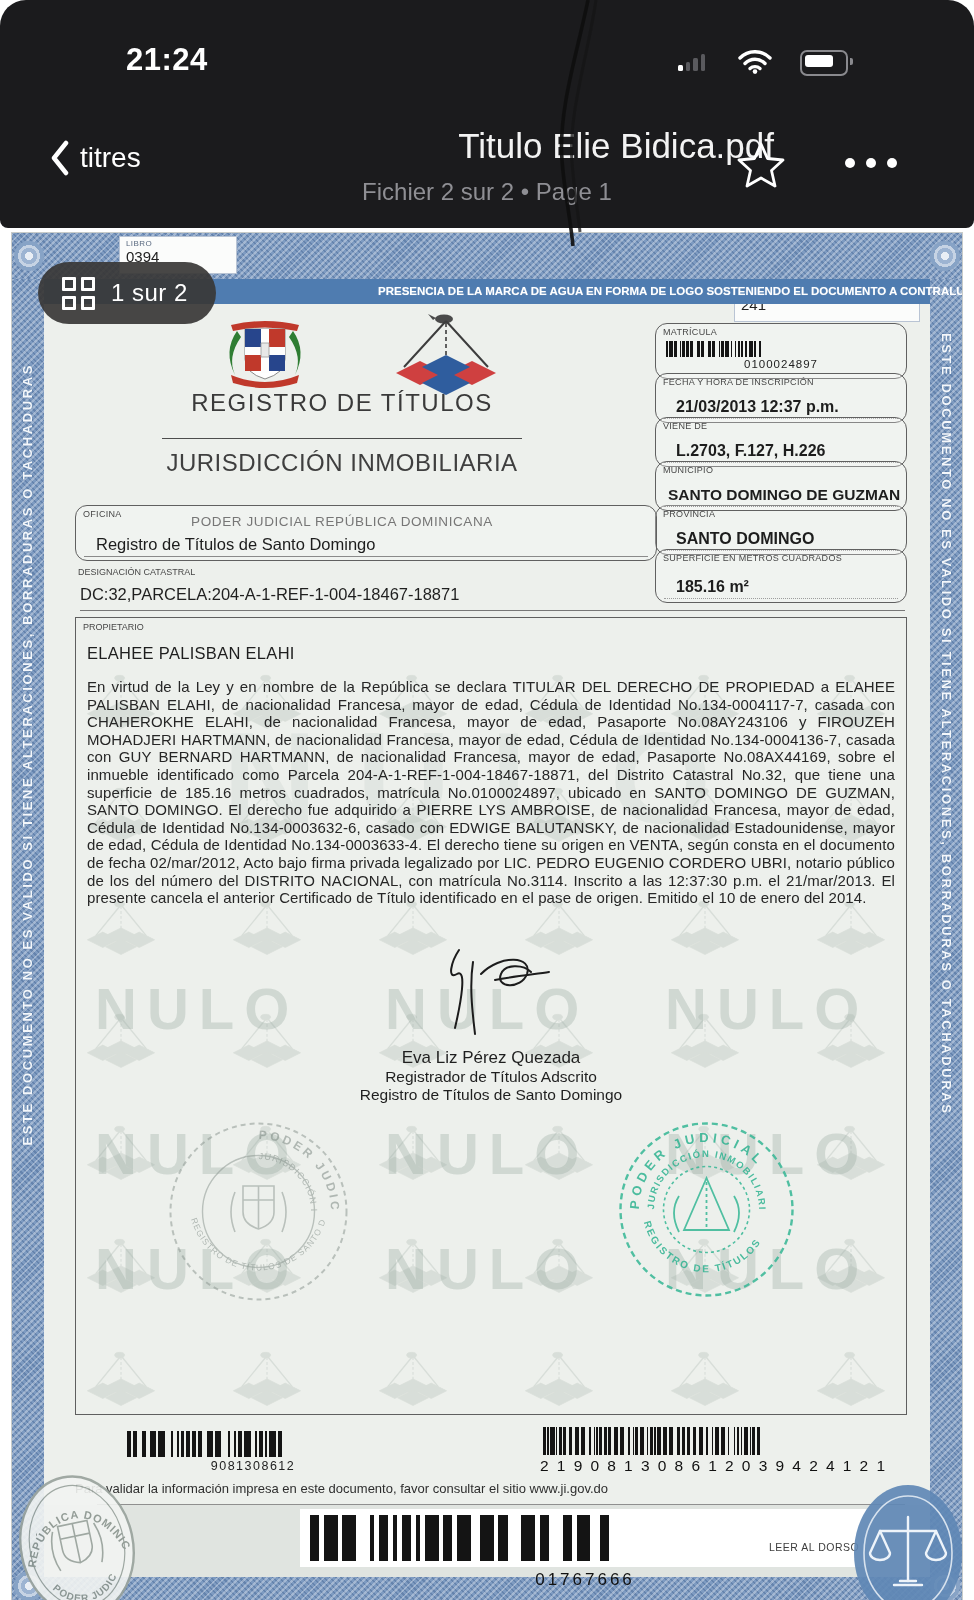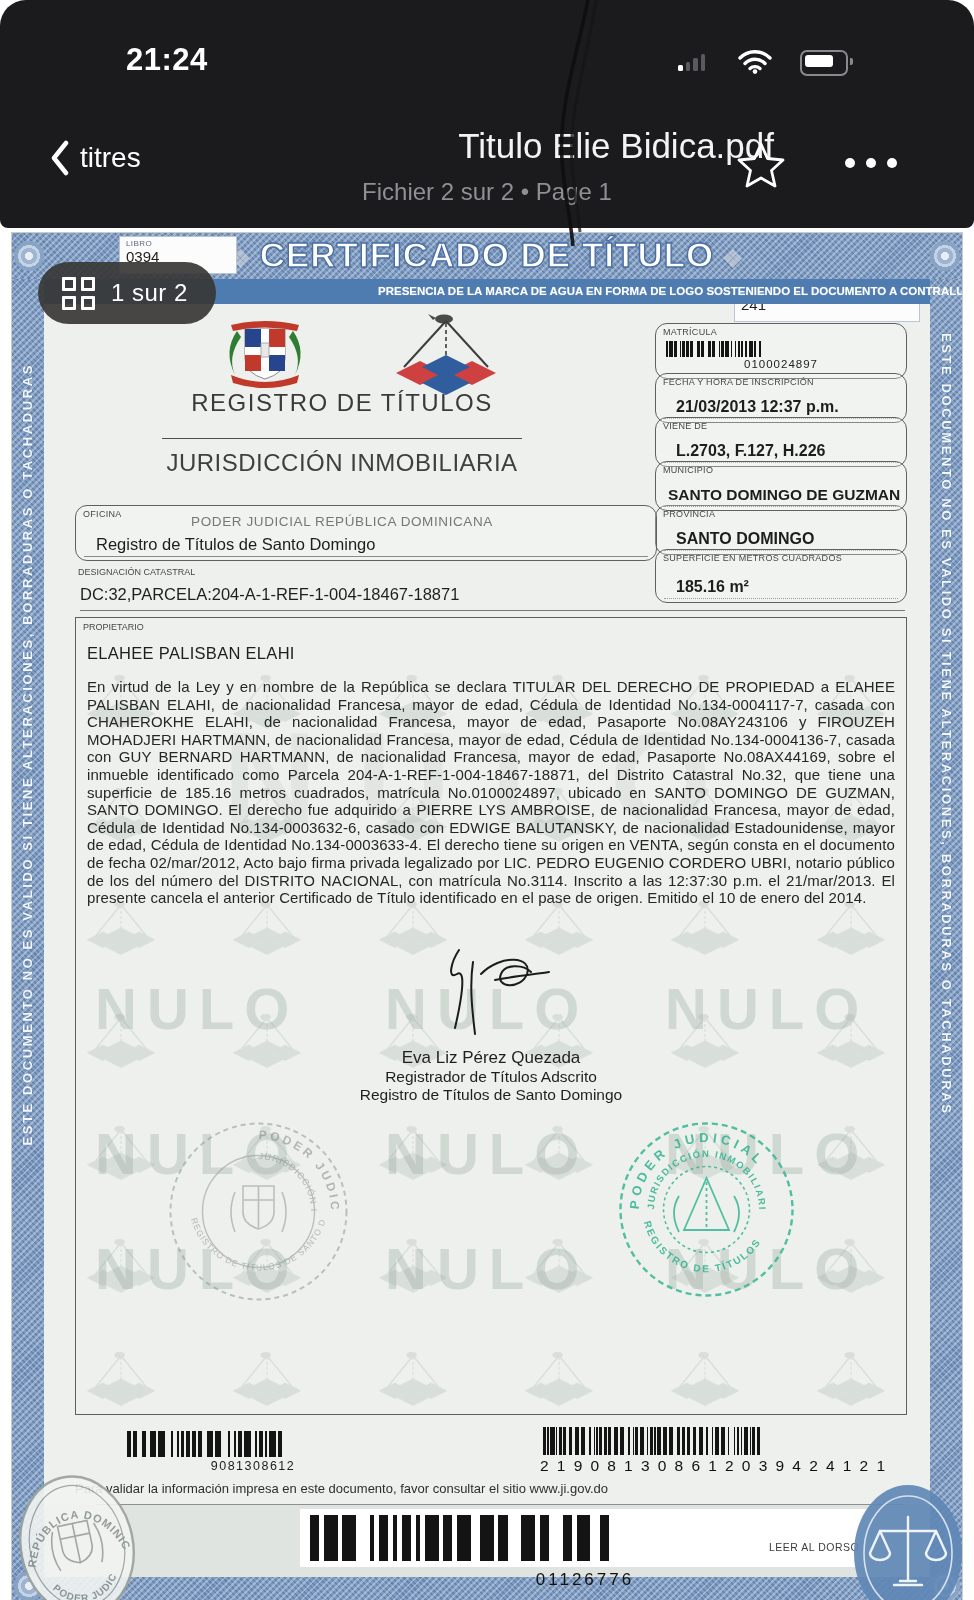--- a/index.html
+++ b/index.html
@@ -185,21 +185,20 @@
   <div class="abs gui band-bottom"></div>
   <div class="abs gui band-left"></div>
   <div class="abs gui band-right"></div>
   <div class="abs rosette" style="left:2px;top:8px;"></div>
   <div class="abs rosette" style="left:918px;top:8px;"></div>
   <div class="abs rosette" style="left:2px;top:1338px;"></div>
   <div class="abs rosette" style="left:918px;top:1338px;"></div>
   <div class="vtext vleft">ESTE DOCUMENTO NO ES VALIDO SI TIENE ALTERACIONES, BORRADURAS O TACHADURAS</div>
   <div class="vtext vright">ESTE DOCUMENTO NO ES VALIDO SI TIENE ALTERACIONES, BORRADURAS O TACHADURAS</div>
 
-  <div class="abs cert-title">CERTIFICADO DE TÍTULO</div>
   <div class="abs numbox libro">
     <div class="lab">LIBRO</div>
     <div class="val">0394</div>
   </div>
   <div class="abs numbox folio">
     <div class="lab">FOLIO</div>
     <div class="val">241</div>
   </div>
   <div class="abs banner">PRESENCIA DE LA MARCA DE AGUA EN FORMA DE LOGO SOSTENIENDO EL DOCUMENTO A CONTRALUZ</div>
 
@@ -998,21 +997,21 @@
         <i style="width:13.799999999999999px;margin-right:9.2px"></i>
         <i style="width:13.799999999999999px;margin-right:4.6px"></i>
         <i style="width:9.2px;margin-right:13.799999999999999px"></i>
         <i style="width:13.799999999999999px;margin-right:4.6px"></i>
         <i style="width:9.2px;margin-right:13.799999999999999px"></i>
         <i style="width:9.2px;margin-right:4.6px"></i>
         <i style="width:13.799999999999999px;margin-right:9.2px"></i>
         <i style="width:9.2px"></i>
       </div>
   </div>
-  <div class="abs bc-bottom-num">01126776</div>
+  <div class="abs bc-bottom-num">01767666</div>
   <div class="abs leer">LEER AL DORSO</div>
 
   <svg class="abs seal-oval-left" width="126" height="150" viewBox="0 0 126 150">
     <defs>
       <path id="otop" d="M18 88 A48 62 0 0 1 108 88" fill="none"></path>
       <path id="obot" d="M30 112 A42 50 0 0 0 96 112" fill="none"></path>
     </defs>
     <g transform="rotate(-12 63 75)" opacity=".9">
       <ellipse cx="63" cy="75" rx="56" ry="70" fill="#f2f4f2" stroke="#98a29c" stroke-width="2.4"></ellipse>
       <ellipse cx="63" cy="75" rx="47" ry="61" fill="none" stroke="#98a29c" stroke-width="1.2"></ellipse>

